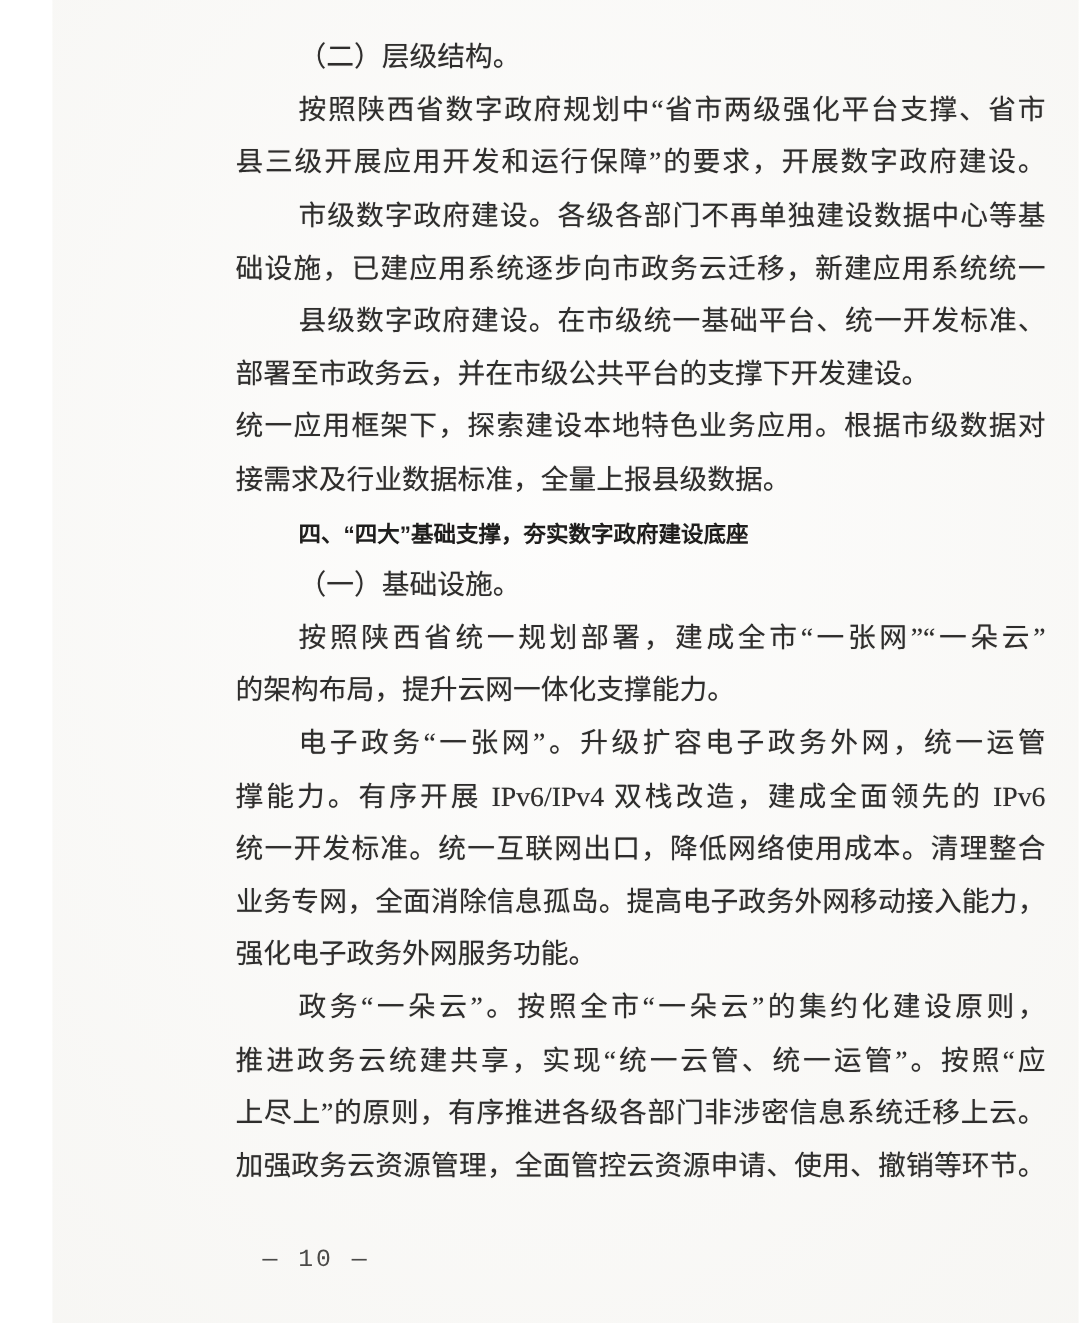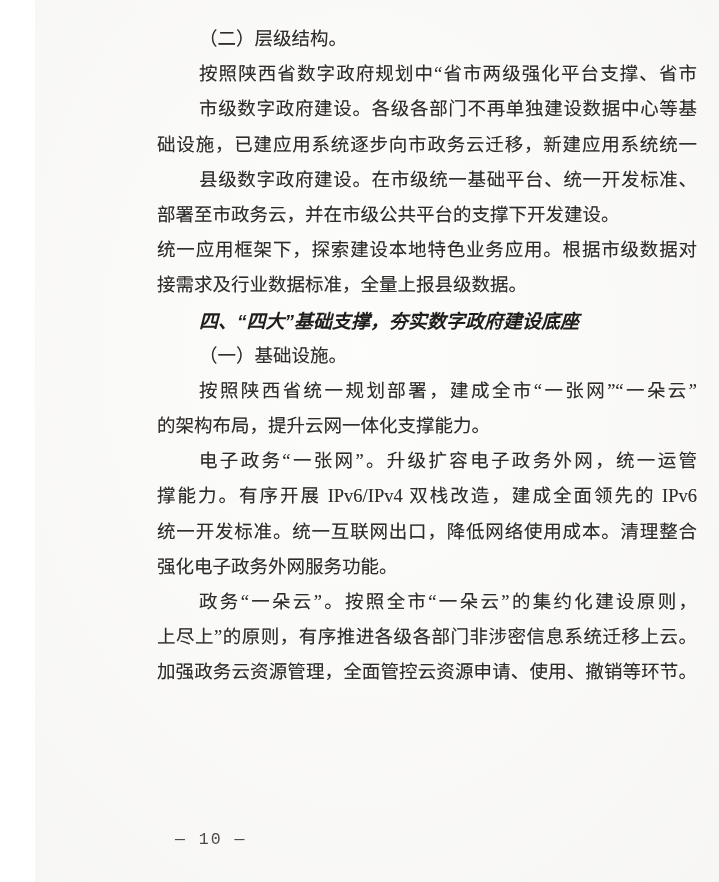--- a/index.html
+++ b/index.html
@@ -54,60 +54,62 @@
   .line.justify {
     white-space: normal;
     text-align: justify;
     text-align-last: justify;
   }
   .line.indent {
     padding-left: 42px;
   }
   .line.bold {
     font-weight: 700;
-    font-size: 19px;
+    font-size: 15px;
     color: #1f1e1d;
     font-family: "Liberation Sans", "DejaVu Sans", sans-serif;
     text-shadow: none;
-    font-style: italic;
   }
   .page-number {
     position: absolute;
     left: 140px;
     top: 830px;
     font-size: 16.5px;
     line-height: 20px;
     color: #4b4a48;
     letter-spacing: 2px;
     font-family: Liberation Mono, monospace;
   }
 </style>
 </head>
 <body>
 
 <div class="page" style="background-color: rgb(250, 249, 247);">
   <div class="text-block">
 
   <div class="line indent">（二）层级结构。</div>
       <div class="line indent justify">按照陕西省数字政府规划中“省市两级强化平台支撑、省市</div>
+      <div class="line justify">县三级开展应用开发和运行保障”的要求，开展数字政府建设。</div>
       <div class="line indent justify">市级数字政府建设。各级各部门不再单独建设数据中心等基</div>
       <div class="line justify">础设施，已建应用系统逐步向市政务云迁移，新建应用系统统一</div>
       <div class="line indent justify">县级数字政府建设。在市级统一基础平台、统一开发标准、</div>
       <div class="line">部署至市政务云，并在市级公共平台的支撑下开发建设。</div>
       <div class="line justify">统一应用框架下，探索建设本地特色业务应用。根据市级数据对</div>
       <div class="line">接需求及行业数据标准，全量上报县级数据。</div>
       <div class="line indent bold">四、“四大”基础支撑，夯实数字政府建设底座</div>
       <div class="line indent">（一）基础设施。</div>
       <div class="line indent justify">按照陕西省统一规划部署，建成全市“一张网”“一朵云”</div>
       <div class="line">的架构布局，提升云网一体化支撑能力。</div>
       <div class="line indent justify">电子政务“一张网”。升级扩容电子政务外网，统一运管</div>
       <div class="line justify">撑能力。有序开展 IPv6/IPv4 双栈改造，建成全面领先的 IPv6</div>
       <div class="line justify">统一开发标准。统一互联网出口，降低网络使用成本。清理整合</div>
+      <div class="line justify">业务专网，全面消除信息孤岛。提高电子政务外网移动接入能力，</div>
       <div class="line">强化电子政务外网服务功能。</div>
       <div class="line indent justify">政务“一朵云”。按照全市“一朵云”的集约化建设原则，</div>
+      <div class="line justify">推进政务云统建共享，实现“统一云管、统一运管”。按照“应</div>
       <div class="line justify">上尽上”的原则，有序推进各级各部门非涉密信息系统迁移上云。</div>
       <div class="line justify">加强政务云资源管理，全面管控云资源申请、使用、撤销等环节。</div>
     </div>
 
   <div class="page-number">— 10 —</div>
 
   <div class="page-edge-soft"></div>
   <div class="page-edge" style="background-color: rgb(233, 232, 229);"></div>
 </div>
 

